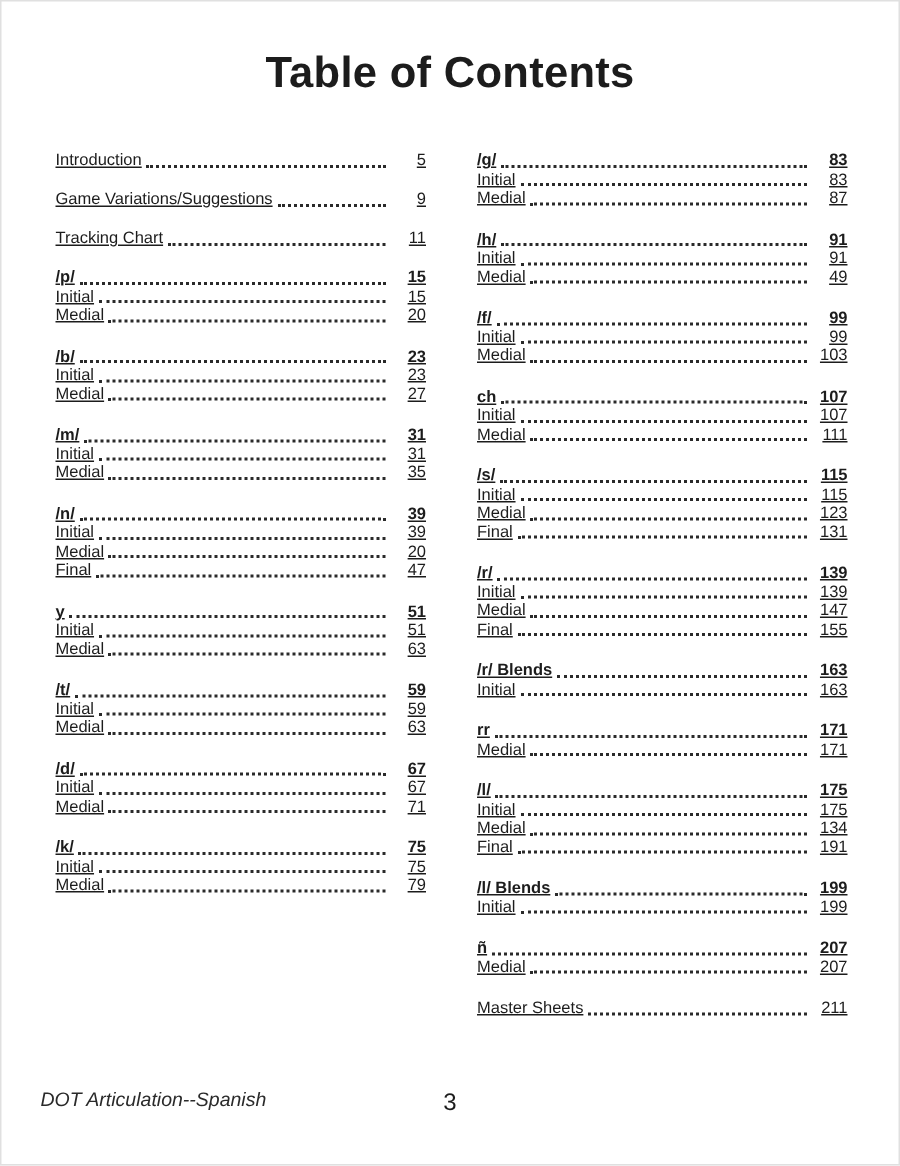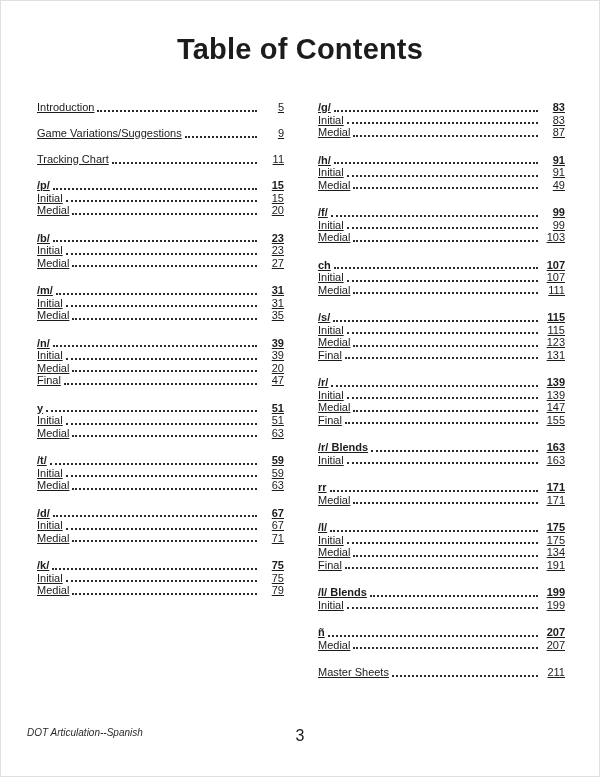--- a/index.html
+++ b/index.html
@@ -57,21 +57,21 @@
   .toc-page {
     flex: none;
     min-width: 24px;
     text-align: right;
   }
 
   .footer-left {
     position: absolute;
     left: 27px;
     top: 727px;
-    font-size: 10px;
+    font-size: 13px;
     font-style: italic;
     line-height: 12px;
     color: #2a2a2a;
   }
   .footer-page {
     position: absolute;
     top: 727px;
     left: 0;
     right: 0;
     text-align: center;

